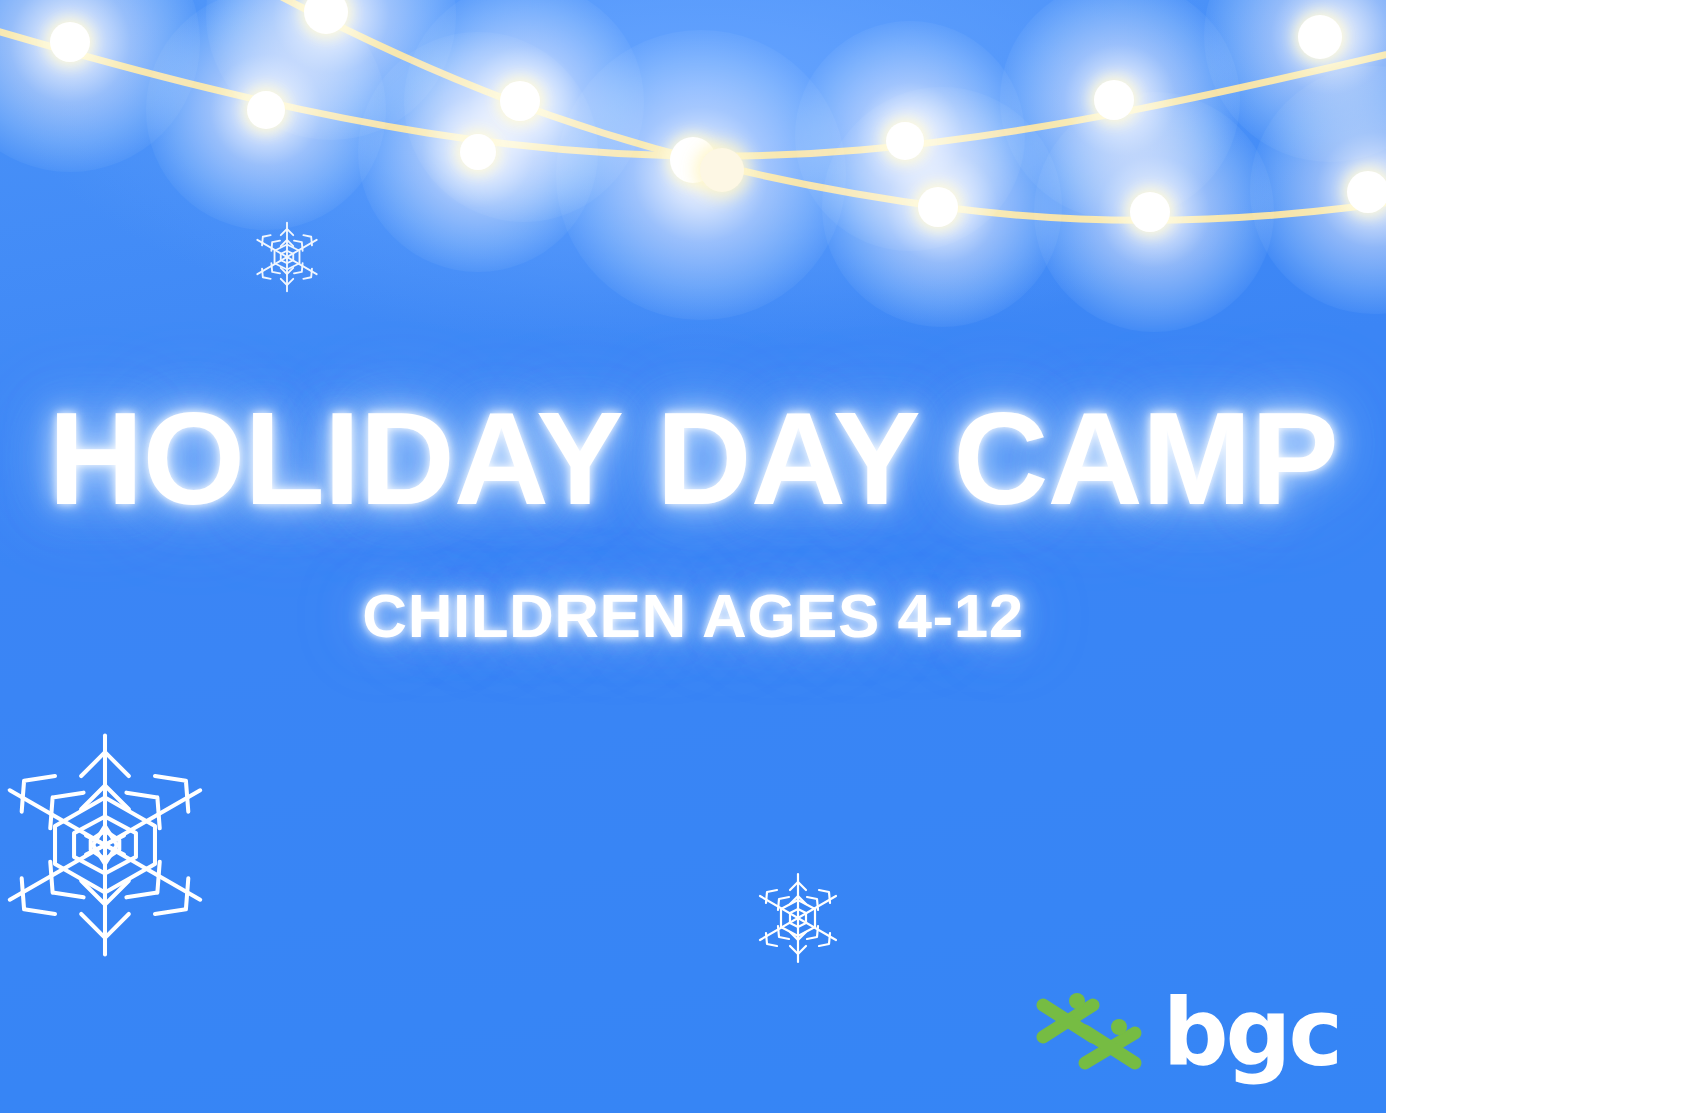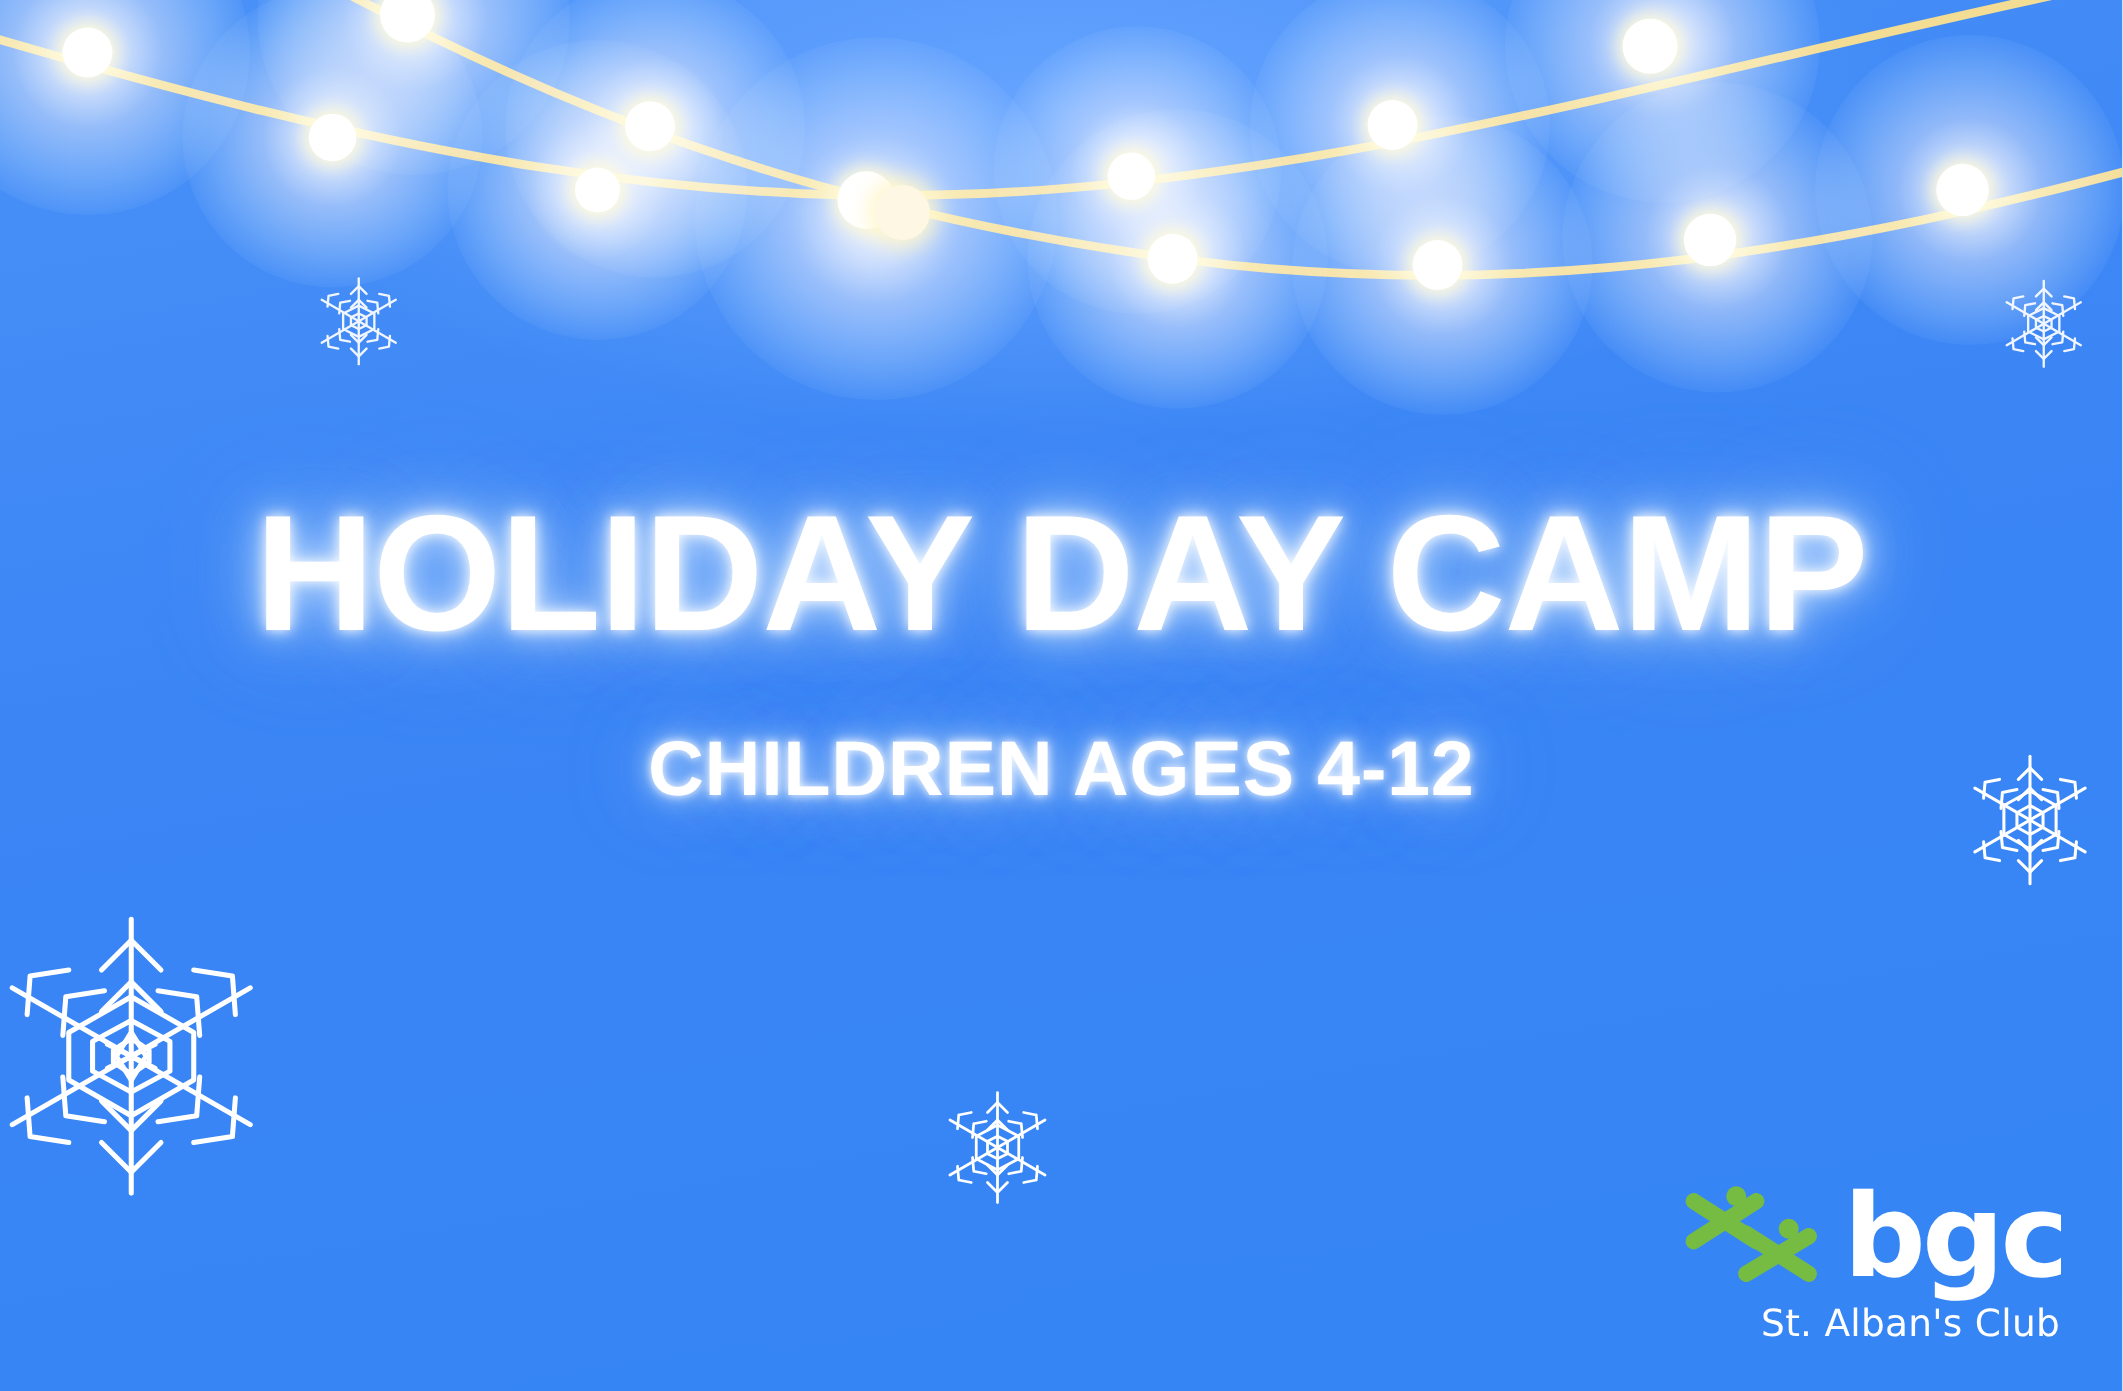--- a/index.html
+++ b/index.html
@@ -3,21 +3,21 @@
 <meta charset="utf-8">
 <title>Holiday Day Camp Flyer</title>
 <style>
   * { margin:0; padding:0; box-sizing:border-box; }
   html,body{
     width:1698px; height:1113px; overflow:hidden;
     font-family:"Liberation Sans", sans-serif;
   }
   #poster{
     position:relative;
-    width:1698px; height:1113px;
+    width:1386px; height:1113px;
     background:
       radial-gradient(ellipse 1100px 420px at 50% 8%, #66a4ff 0%, rgba(102,164,255,0) 62%),
       linear-gradient(170deg, #4a92f8 0%, #3b85f5 42%, #3585f5 100%);
     overflow:hidden;
   }
 
   
   #lights{ position:absolute; inset:0; width:1698px; height:300px; pointer-events:none; }
   .glow{ position:absolute; border-radius:50%; pointer-events:none;
          background:radial-gradient(circle,
@@ -232,16 +232,15 @@
           <line x1="10" y1="14" x2="60" y2="46"></line>
           <circle cx="44" cy="10" r="8" fill="#76BC43" stroke="none"></circle>
 
           <line x1="52" y1="72" x2="102" y2="42"></line>
           <line x1="52" y1="40" x2="102" y2="72"></line>
           <circle cx="86" cy="36" r="8" fill="#76BC43" stroke="none"></circle>
         </svg>
       </span>
       <span id="brand-wordmark">bgc</span>
     </div>
-    <div id="brand-club">St. Alban's Club</div>
   </div>
 
 </div>
 
 </body></html>

